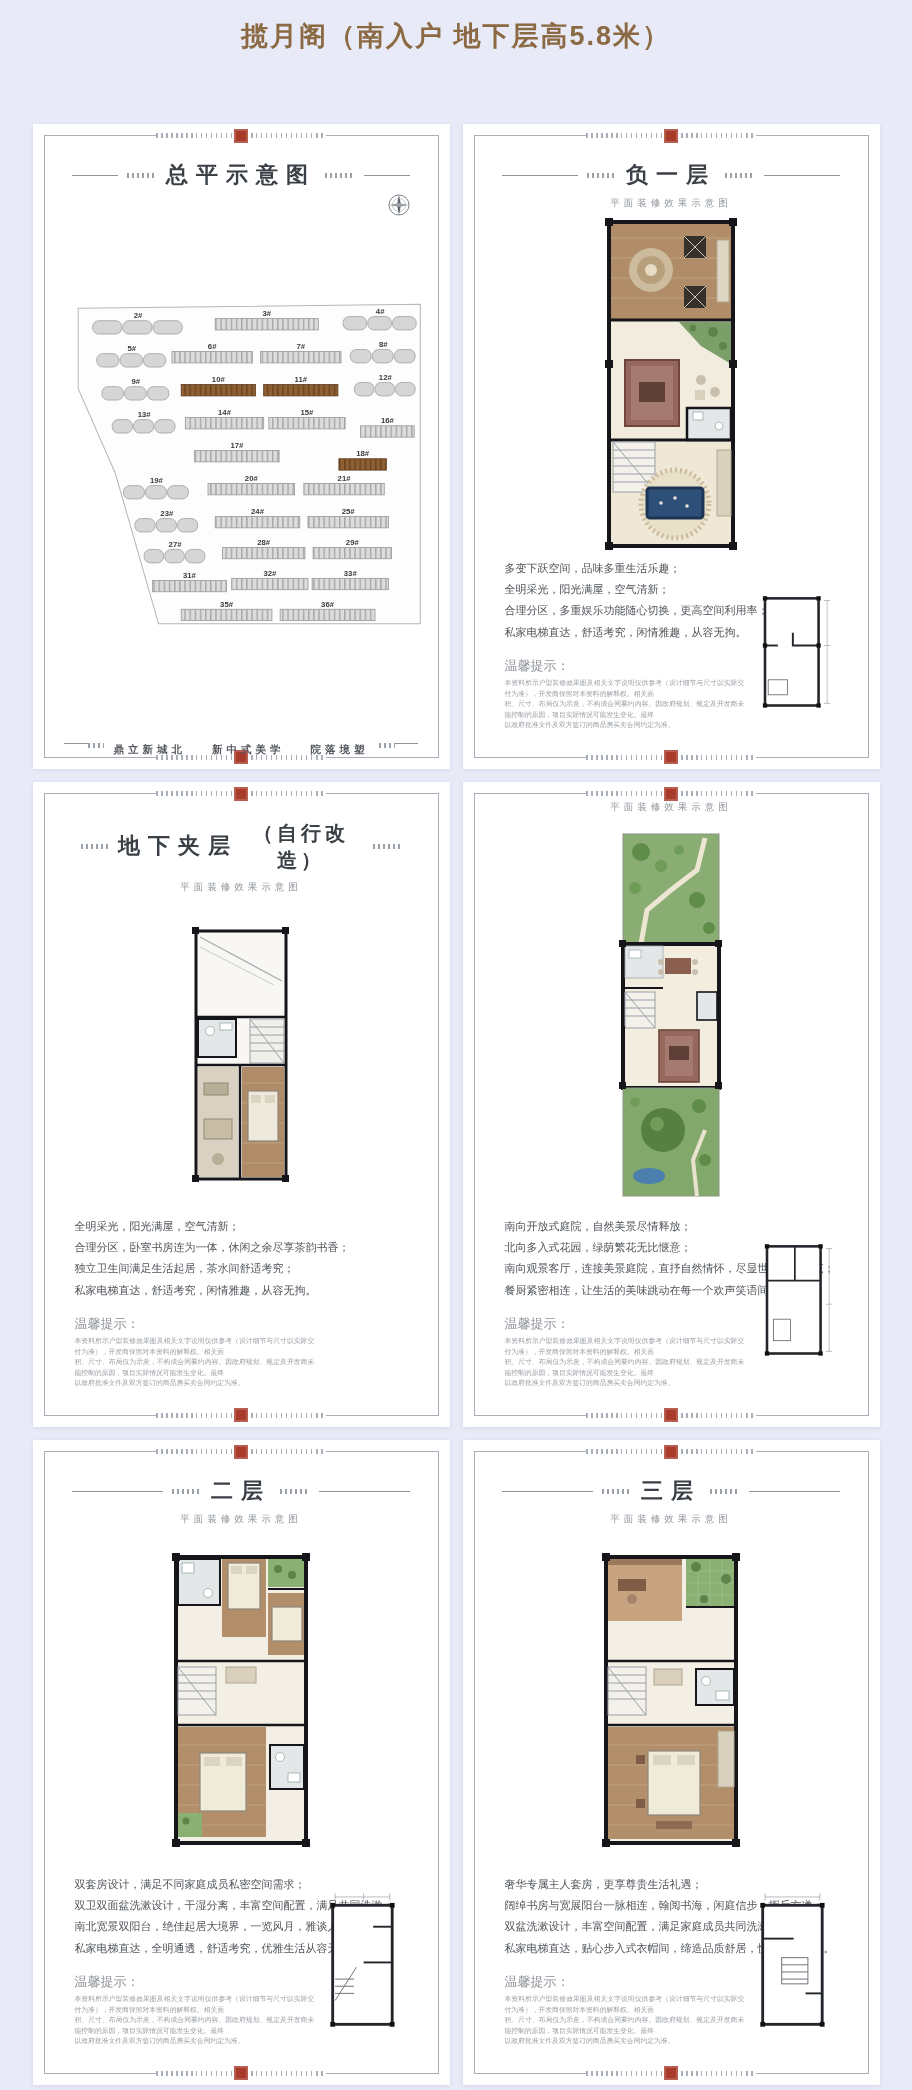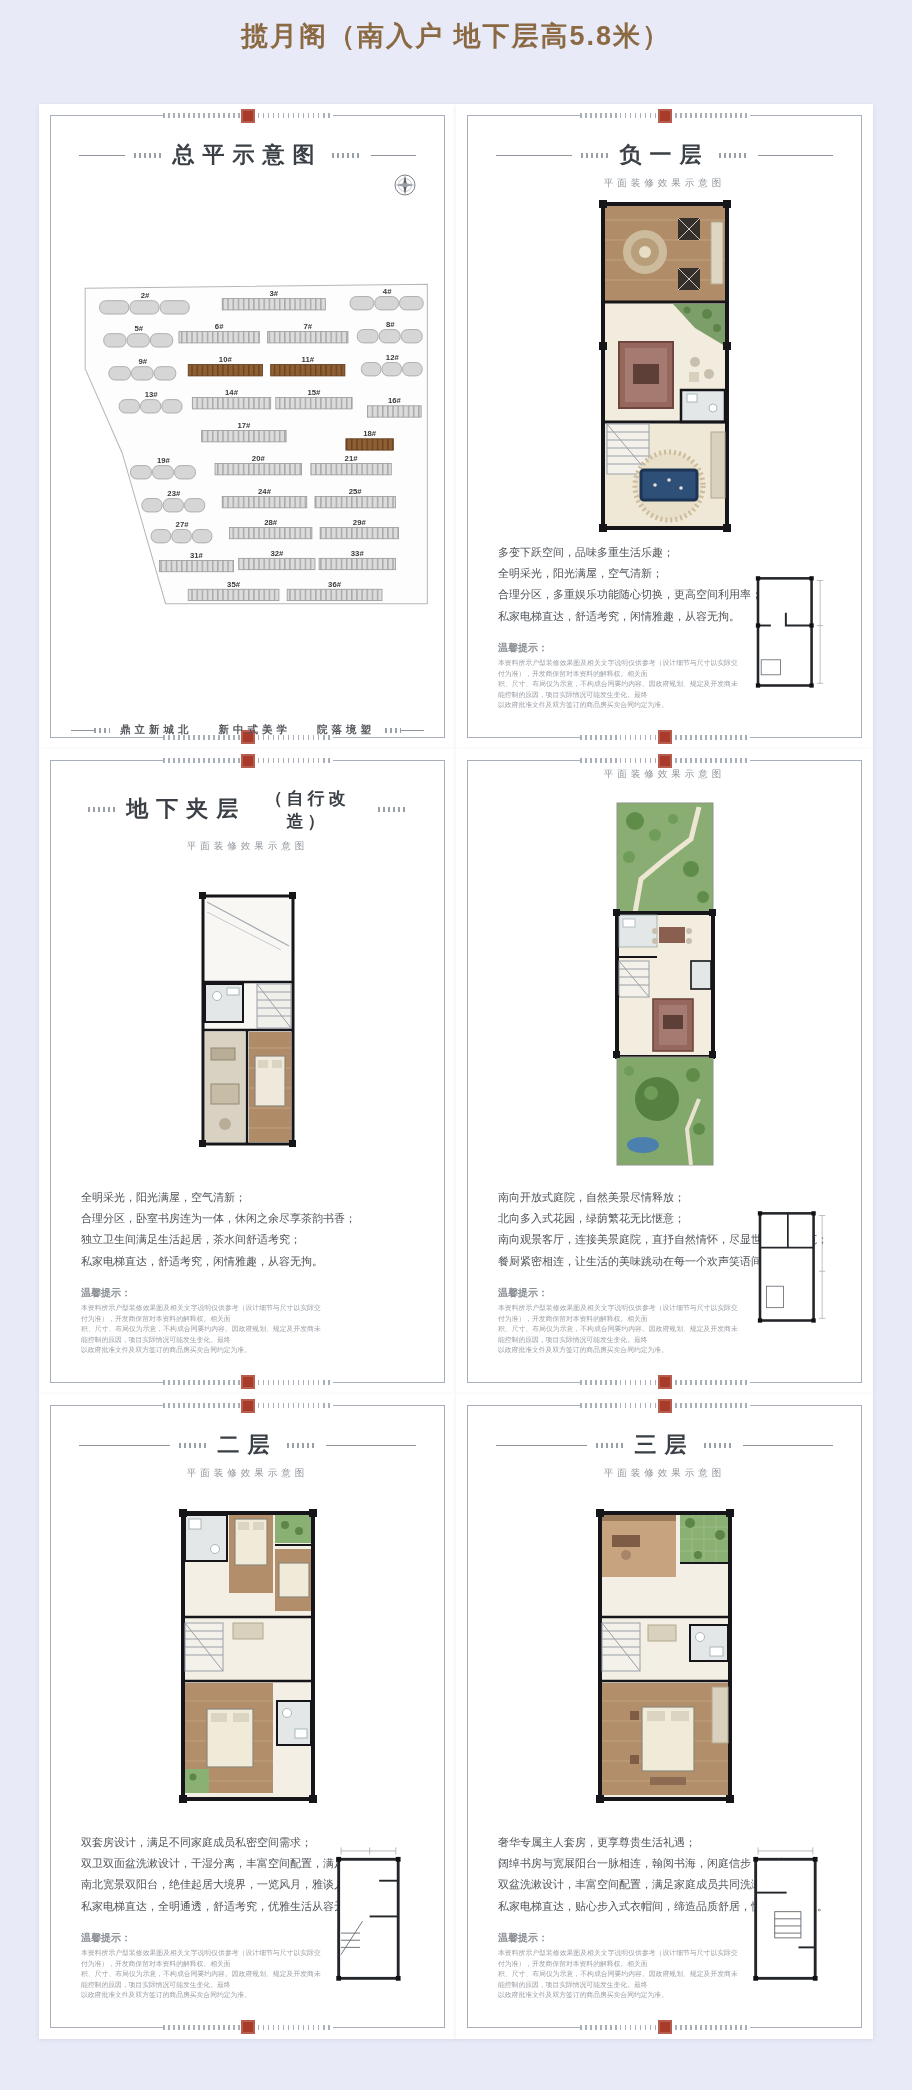--- a/index.html
+++ b/index.html
@@ -1,51 +1,51 @@
 <!DOCTYPE html>
 <html><head>
 <meta charset="utf-8">
 <style>
   html,body{margin:0;padding:0}
   body{width:912px;height:2090px;background:#e8eaf8;font-family:"Liberation Sans",sans-serif;position:relative;overflow:hidden}
   .header{height:72px;display:flex;align-items:center;justify-content:center}
   .header h1{margin:8px;font-size:27px;font-weight:700;letter-spacing:2px;color:#8b6a43}
-  .grid{display:grid;grid-template-columns:417px 417px;grid-auto-rows:645px;justify-content:center;margin-top:32px}
+  .grid{display:grid;grid-template-columns:417px 417px;grid-auto-rows:645px;gap:13px;justify-content:center;margin-top:52px}
   .panel{position:relative;background:#fff;box-shadow:0 1px 4px rgba(60,60,90,.10)}
   .frame{position:absolute;inset:11px;border:1px solid #a9afb8}
   .band{position:absolute;left:50%;transform:translateX(-50%);width:170px;height:5px;
         background:#fff;background-image:repeating-linear-gradient(90deg,#a9afb8 0 1.5px,transparent 1.5px 5px)}
   .band.top{top:-3px}.band.bot{bottom:-3px}
   .seal{position:absolute;left:50%;transform:translateX(-50%);width:14px;height:14px;background:#a93b2a;
         box-shadow:inset 0 0 0 2px rgba(255,255,255,.18)}
   .seal.top{top:-7px}.seal.bot{bottom:-7px}
   .content{position:absolute;inset:12px;display:flex;flex-direction:column;align-items:center}
   .trow{display:flex;align-items:center;width:86%;margin-top:24px}
   .hline{flex:1;height:1px;background:#8e949c}
   .orn{width:30px;height:5px;margin:0 9px;background:repeating-linear-gradient(90deg,#99a0a8 0 2px,transparent 2px 5px)}
   .ptitle{margin:0;font-family:"Liberation Serif",serif;font-weight:600;font-size:22px;letter-spacing:8px;color:#3a4046;white-space:nowrap}
-  .ptitle2{margin:2px 0 0;font-family:"Liberation Serif",serif;font-weight:600;font-size:17px;letter-spacing:4px;color:#3a4046;text-align:center}
+  .ptitle2{margin:2px 0 0;font-family:"Liberation Serif",serif;font-weight:600;font-size:20px;letter-spacing:4px;color:#3a4046;text-align:center}
   .tstack{display:flex;flex-direction:row;align-items:center}
   .subtitle{margin-top:7px;font-size:9.5px;letter-spacing:4px;color:#8d939a}
   .planwrap{flex:1;width:100%;display:flex;align-items:center;justify-content:center;position:relative}
   .compass{position:absolute;top:2px;right:26px}
   
   .siteplan text{font:700 7.5px "Liberation Sans",sans-serif;fill:#3a3a3a;text-anchor:middle}
   
-  .slogrow{display:flex;align-items:center;width:90%;margin-top:2px}
+  .slogrow{display:flex;align-items:flex-start;width:90%;margin-top:2px}
   .slogs{display:flex;gap:26px;margin:0 10px}
   .slog{font-size:10.5px;font-weight:700;letter-spacing:4px;color:#55595e;white-space:nowrap}
   .sorn{width:16px;height:5px;background:repeating-linear-gradient(90deg,#99a0a8 0 2px,transparent 2px 5px)}
   .centerlines{margin-top:16px;text-align:center}
   .cline{font-size:9px;color:#6d7278;line-height:2.1;white-space:nowrap}
   
   .textwrap{align-self:stretch;padding:0 30px 26px;position:relative}
   .pline{font-size:11px;color:#50555a;line-height:1.95;white-space:nowrap}
   .disc{margin-top:14px;width:72%}
-  .disc-h{font-size:10px;font-weight:700;color:#8b9096;margin-bottom:3px}
+  .disc-h{font-size:13px;font-weight:400;color:#8b9096;margin-bottom:3px}
   .disc-line{font-size:6.8px;color:#9ba0a6;line-height:1.55;text-align:justify}
   .diag{position:absolute}
   .diag.d-b1{right:40px;bottom:46px}
   .diag.d-f1{right:38px;bottom:56px}
   .diag.d-f2{right:34px;bottom:44px}
   .diag.d-f3{right:34px;bottom:44px}
 </style>
 </head>
 <body>
 

